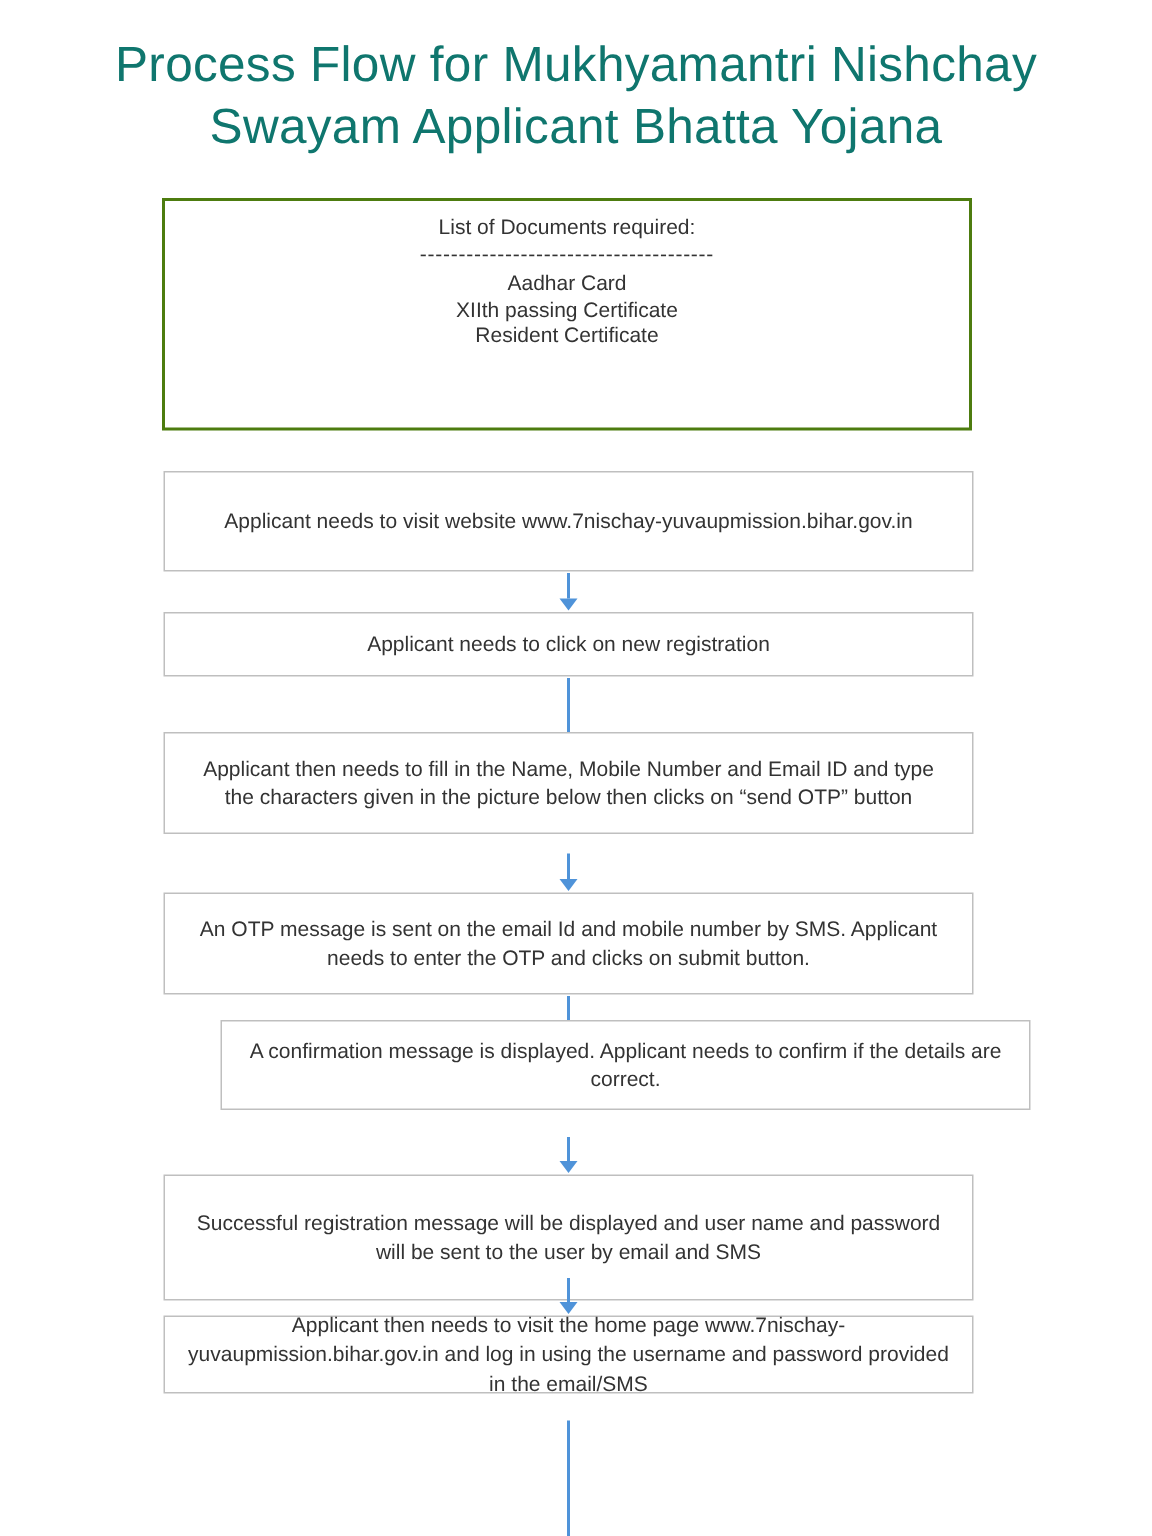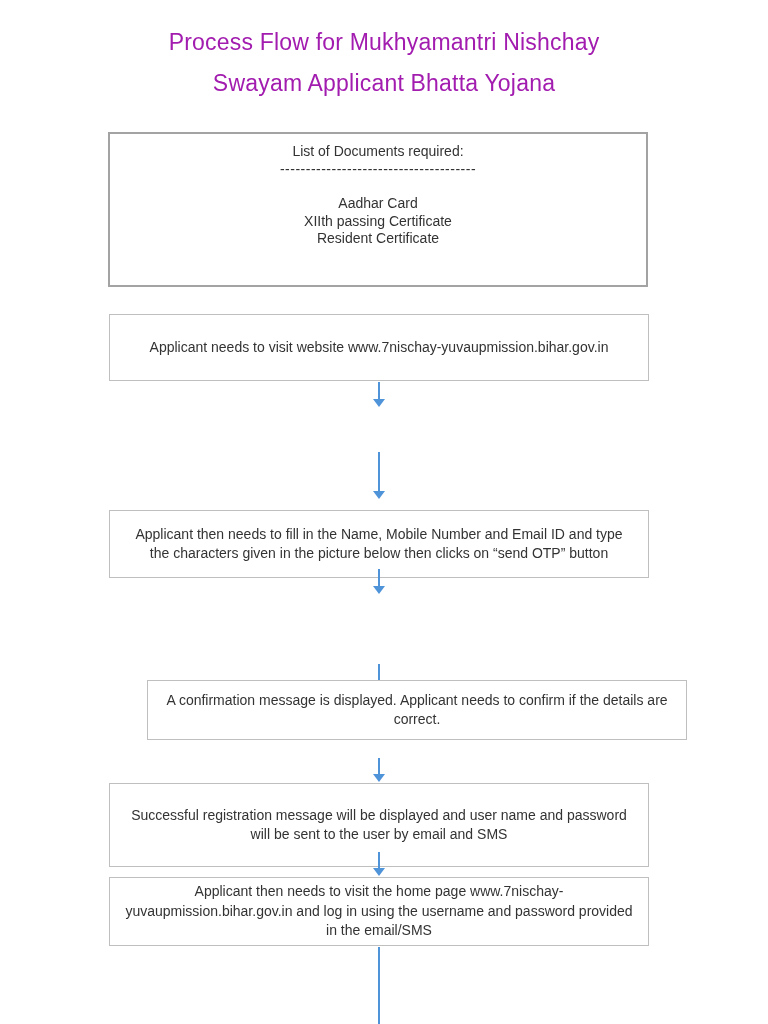--- a/index.html
+++ b/index.html
@@ -12,66 +12,66 @@
     font-family: "Liberation Sans", sans-serif;
     overflow: hidden;
   }
   .title {
     position: absolute;
     top: 22px;
     left: 0;
     right: 0;
     margin: 0;
     text-align: center;
-    color: #a21caf;
-    font-size: 23px;
+    color: #0f766e;
+    font-size: 33px;
     line-height: 41px;
     font-weight: normal;
     letter-spacing: 0.2px;
   }
   .title span { display: block; }
   .docbox {
     position: absolute;
     left: 108px;
     top: 132px;
     width: 540px;
     height: 155px;
     box-sizing: border-box;
-    border: 2px solid #a3a3a3;
+    border: 2px solid #4d7c0f;
     text-align: center;
     font-size: 14px;
     line-height: 17.5px;
     color: #333333;
     padding-top: 9px;
   }
   .doc-separator { letter-spacing: 0.5px; color: #333333; }
-  .doc-items { margin-top: 17px; }
+  .doc-items { margin-top: 2px; }
   .stepbox {
     position: absolute;
     left: 109px;
     width: 540px;
     box-sizing: border-box;
     border: 1px solid #bfbfbf;
     background: #ffffff;
     display: flex;
     align-items: center;
     justify-content: center;
     text-align: center;
     font-size: 14px;
     line-height: 19.5px;
     color: #333333;
     padding: 0 15px;
   }
   .s1 { top: 314px; height: 67px; }
   .s2 { top: 408px; height: 43px; }
-  .s3 { top: 510px; height: 68px; }
+  .s3 { top: 488px; height: 68px; }
   .s4 { top: 595px; height: 68px; }
   .s5 { top: 680px; height: 60px; margin-left: 38px; }
   .s6 { top: 783px; height: 84px; }
-  .s7 { top: 877px; height: 69px; align-items: center; }
+  .s7 { top: 877px; height: 52px; align-items: center; }
   .arrow {
     position: absolute;
     left: 372px;
     width: 14px;
     display: flex;
     flex-direction: column;
     align-items: center;
   }
   .arrow .shaft { width: 2px; flex: 1; background: #4f93d9; }
   .arrow .head {
@@ -117,35 +117,41 @@
 
   <div class="stepbox s1">
     <span>Applicant needs to visit website www.7nischay-yuvaupmission.bihar.gov.in</span>
   </div>
 
   <div class="arrow a1">
     <div class="shaft"></div>
     <div class="head"></div>
   </div>
 
+  <div class="stepbox s2">
+    <span>Applicant needs to click on new registration</span>
+  </div>
 
   <div class="arrow a2">
     <div class="shaft"></div>
     <div class="head"></div>
   </div>
 
   <div class="stepbox s3">
     <span>Applicant then needs to fill in the Name, Mobile Number and Email ID and type the characters given in the picture below then clicks on “send OTP” button</span>
   </div>
 
   <div class="arrow a3">
     <div class="shaft"></div>
     <div class="head"></div>
   </div>
 
+  <div class="stepbox s4">
+    <span>An OTP message is sent on the email Id and mobile number by SMS. Applicant needs to enter the OTP and clicks on submit button.</span>
+  </div>
 
   <div class="arrow a4">
     <div class="shaft"></div>
     <div class="head"></div>
   </div>
 
   <div class="stepbox s5">
     <span>A confirmation message is displayed. Applicant needs to confirm if the details are correct.</span>
   </div>
 

